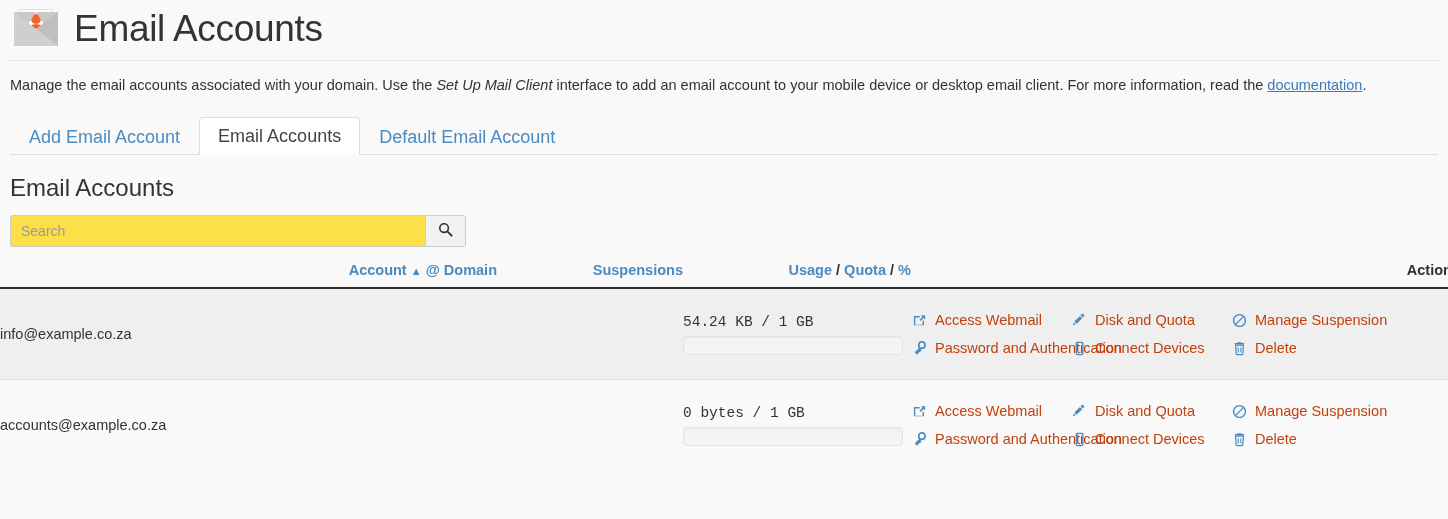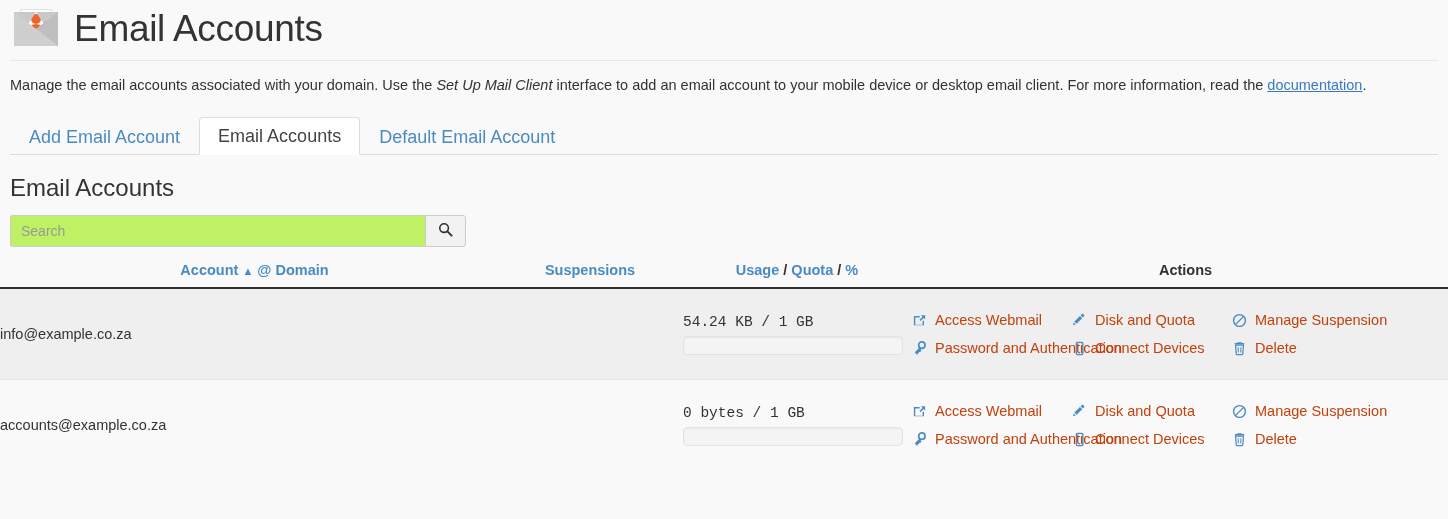--- a/index.html
+++ b/index.html
@@ -161,21 +161,21 @@
     padding: 12px 10px 0 10px;
     display: flex;
     align-items: stretch;
   }
   .search-input {
     width: 415px;
     height: 32px;
     box-sizing: border-box;
     border: 1px solid #cccccc;
     border-right: none;
-    background: #bef264;
+    background: #fde047;
     font-size: 14px;
     font-family: "Liberation Sans", sans-serif;
     color: #555555;
     padding: 0 10px;
     border-radius: 3px 0 0 3px;
     outline: none;
   }
   .search-input::placeholder { color: #999999; }
   .search-btn {
     width: 41px;
@@ -193,21 +193,21 @@
 
   
   .tbl {
     width: 1448px;
     margin-top: 15px;
     border-collapse: collapse;
     table-layout: fixed;
     font-size: 14px;
   }
   .tbl thead th {
-    text-align: center;
+    text-align: right;
     font-size: 14.5px;
     font-weight: bold;
     color: #4a8bc2;
     padding: 0 0 9px 0;
     border-bottom: 2px solid #2f2f2f;
     vertical-align: bottom;
   }
   .tbl thead th.actions-h { color: #333333; }
   .tbl thead th .sep { color: #333333; font-weight: bold; }
   .col-account { width: 485px; padding-left: 12px !important; }

